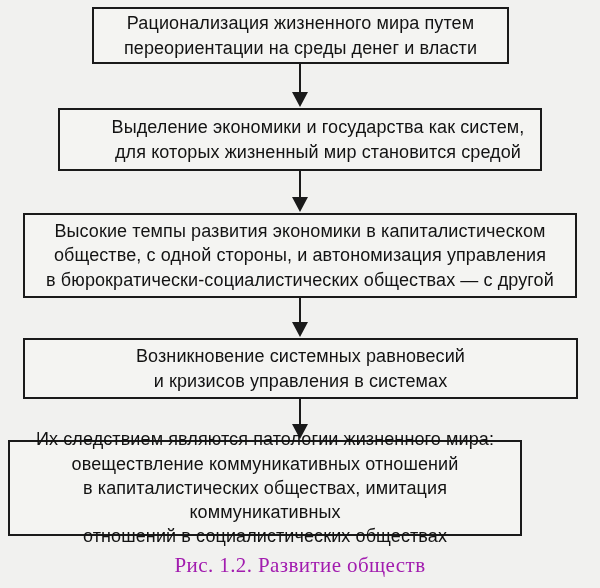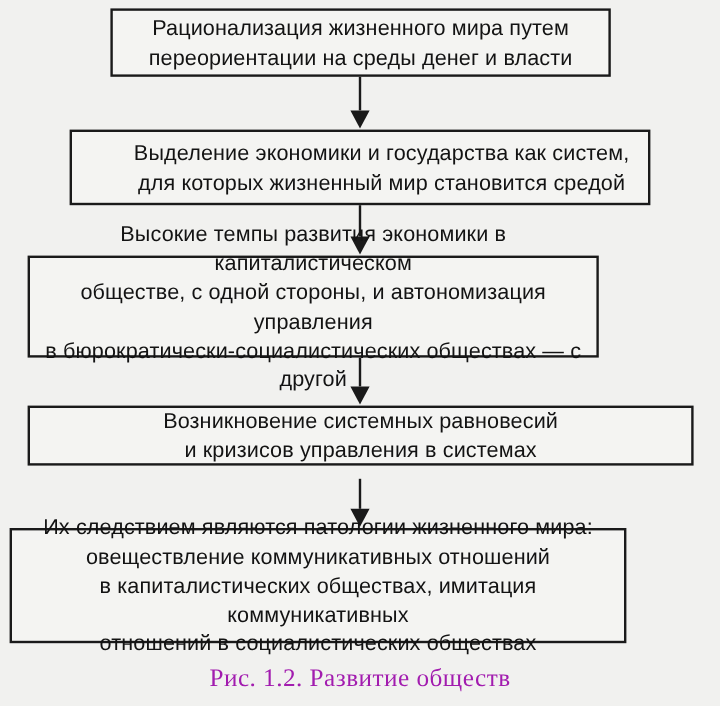--- a/index.html
+++ b/index.html
@@ -64,22 +64,22 @@
     text-align: center;
     font-family: "Liberation Serif", serif;
     font-size: 21px;
     color: #a21caf;
     letter-spacing: 0.4px;
   }
 
   
   #box-1 { left: 92px;  top: 7px;   width: 417px; height: 57px; }
   #box-2 { left: 58px;  top: 108px; width: 484px; height: 63px; padding-left: 36px; }
-  #box-3 { left: 23px;  top: 213px; width: 476px; height: 85px; }
-  #box-4 { left: 23px;  top: 338px; width: 555px; height: 50px; }
+  #box-3 { left: 23px;  top: 213px; width: 554px; height: 85px; }
+  #box-4 { left: 23px;  top: 338px; width: 555px; height: 61px; }
   #box-5 { left: 8px;   top: 440px; width: 514px; height: 96px; }
   #arrow-1 { left: 300px; top: 64px;  height: 43px; }
   #arrow-2 { left: 300px; top: 171px; height: 41px; }
   #arrow-3 { left: 300px; top: 298px; height: 39px; }
   #arrow-4 { left: 300px; top: 399px; height: 40px; }
   .caption { top: 553px; }
 </style>
 </head>
 <body>
 

